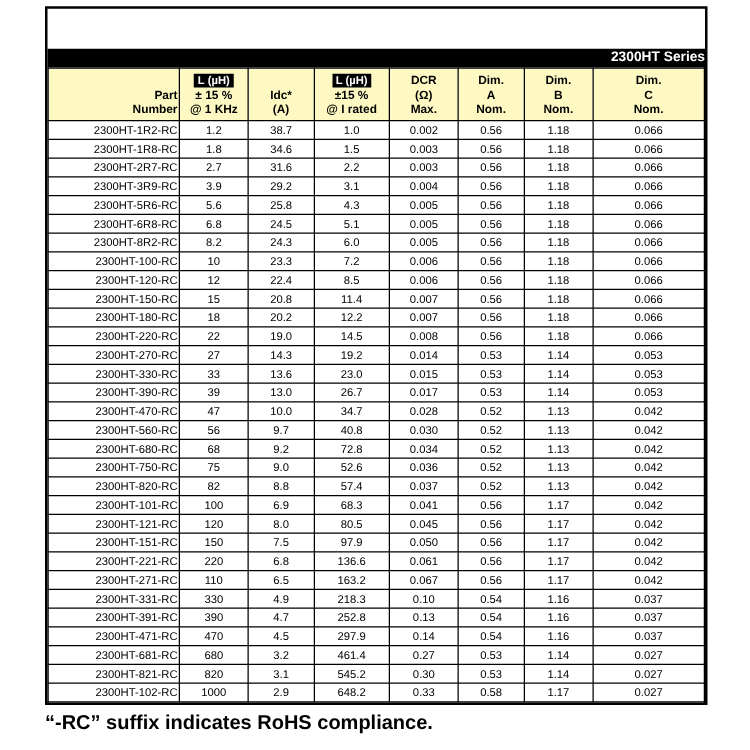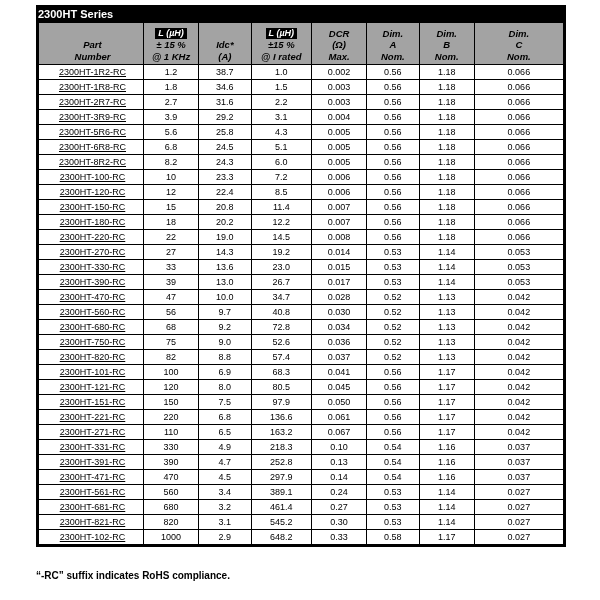--- a/index.html
+++ b/index.html
@@ -6,43 +6,43 @@
   body{
     width:600px;height:600px;background:#ffffff;color:#000;
     font-family:"Liberation Sans","DejaVu Sans",sans-serif;
   }
   .page{position:relative;width:600px;height:600px;overflow:hidden;background:#fff;}
   .table-wrap{
     position:absolute;left:36px;top:5px;width:526px;
     border:2px solid #000;background:#fff;
   }
   .title-bar{
-    background:#000;color:#fff;text-align:left;
-    font-weight:bold;font-size:11px;line-height:13px;padding:1px 0;
+    background:#000;color:#fff;text-align:right;
+    font-weight:bold;font-size:11px;line-height:13px;padding:1px 0;margin-top:32px;
   }
   table{border-collapse:collapse;width:100%;table-layout:fixed;}
   th,td{border:1px solid #000;overflow:hidden;}
   thead th{
     font-weight:bold;font-size:9.5px;vertical-align:bottom;
-    padding:4px 1px 2px 1px;text-align:center;background:#a3a3a3;font-style:italic;
-  }
-  thead th.part-h{text-align:center;padding-left:4px;}
+    padding:4px 1px 2px 1px;text-align:center;background:#fef9c3;
+  }
+  thead th.part-h{text-align:right;padding-left:4px;}
   .hline{line-height:11.5px;white-space:nowrap;}
   .inv{
     display:inline-block;background:#000;color:#fff;
     padding:0 3px;line-height:11px;font-size:9px;
   }
   tbody td{
     font-size:9px;line-height:10px;padding:2px 1px;
     text-align:center;white-space:nowrap;
   }
-  tbody td.part-cell{text-align:center;padding-left:4px;text-decoration:underline;}
+  tbody td.part-cell{text-align:right;padding-left:4px;}
   .footer-note{
     position:absolute;left:36px;top:570px;
-    font-weight:bold;font-size:10px;
+    font-weight:bold;font-size:16px;
   }
 </style>
 </head>
 <body>
 
 <div class="page">
 
   <div class="table-wrap">
     <div class="title-bar">2300HT Series</div>
 
@@ -374,30 +374,20 @@
             <td class="part-cell">2300HT-471-RC</td>
             <td>470</td>
             <td>4.5</td>
             <td>297.9</td>
             <td>0.14</td>
             <td>0.54</td>
             <td>1.16</td>
             <td>0.037</td>
           </tr>
           <tr>
-            <td class="part-cell">2300HT-561-RC</td>
-            <td>560</td>
-            <td>3.4</td>
-            <td>389.1</td>
-            <td>0.24</td>
-            <td>0.53</td>
-            <td>1.14</td>
-            <td>0.027</td>
-          </tr>
-          <tr>
             <td class="part-cell">2300HT-681-RC</td>
             <td>680</td>
             <td>3.2</td>
             <td>461.4</td>
             <td>0.27</td>
             <td>0.53</td>
             <td>1.14</td>
             <td>0.027</td>
           </tr>
           <tr>

